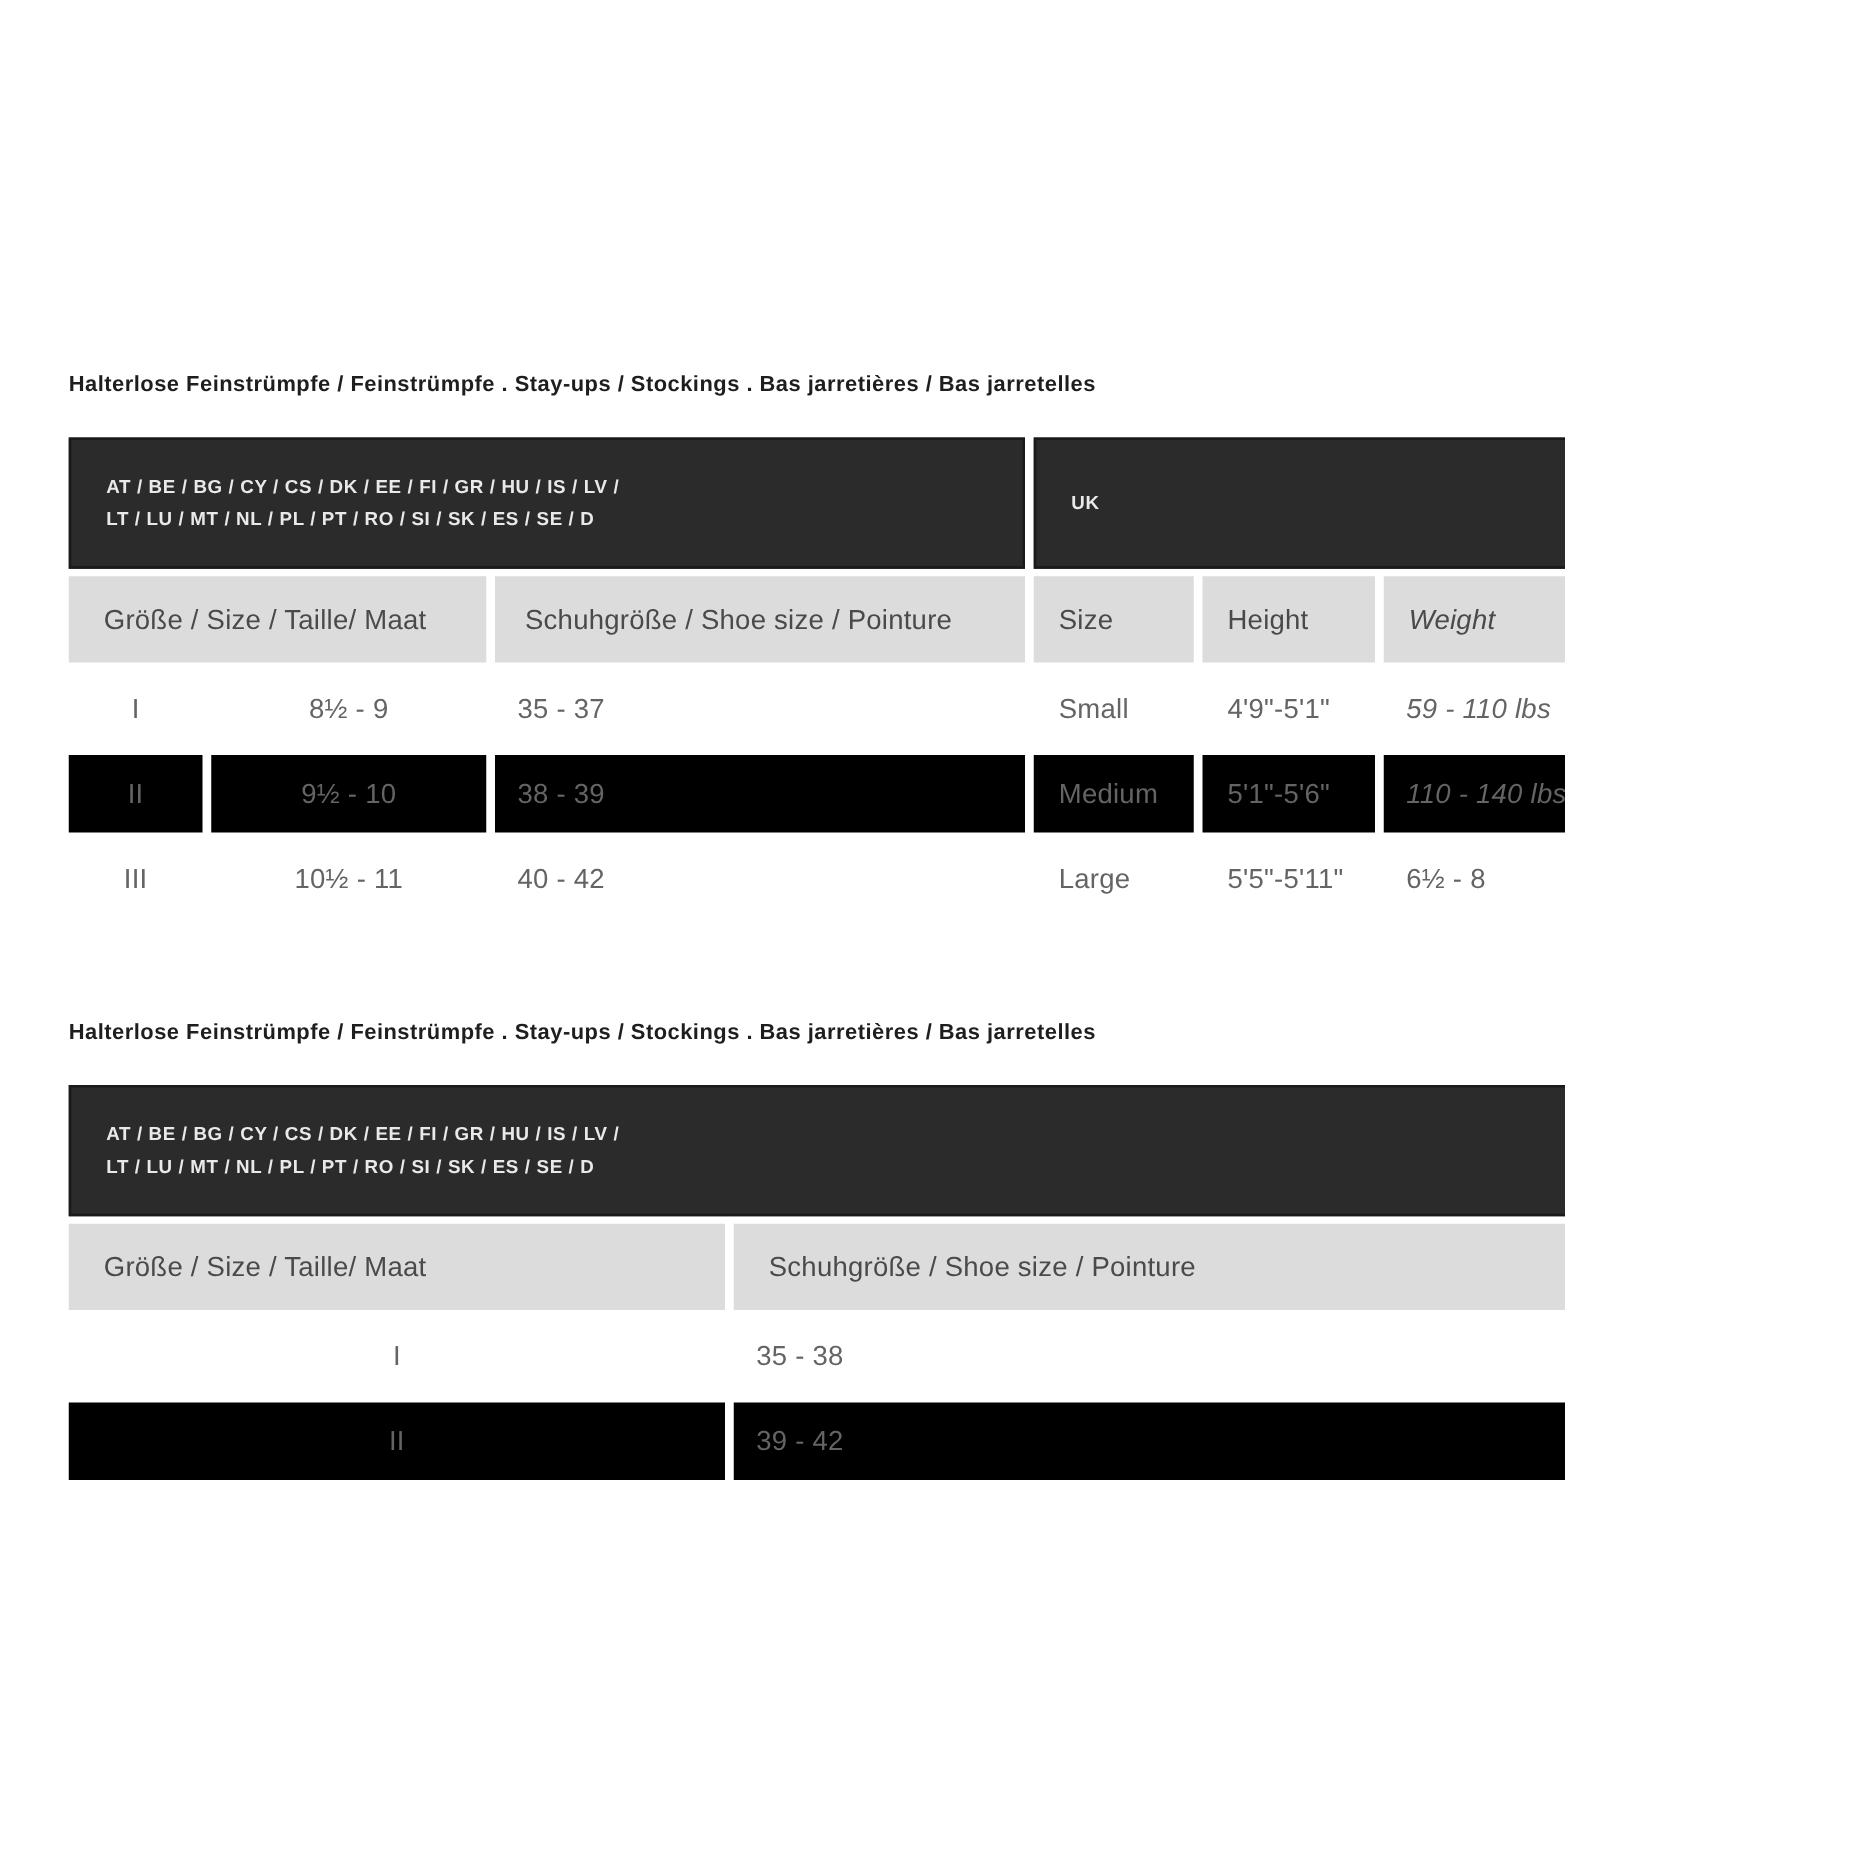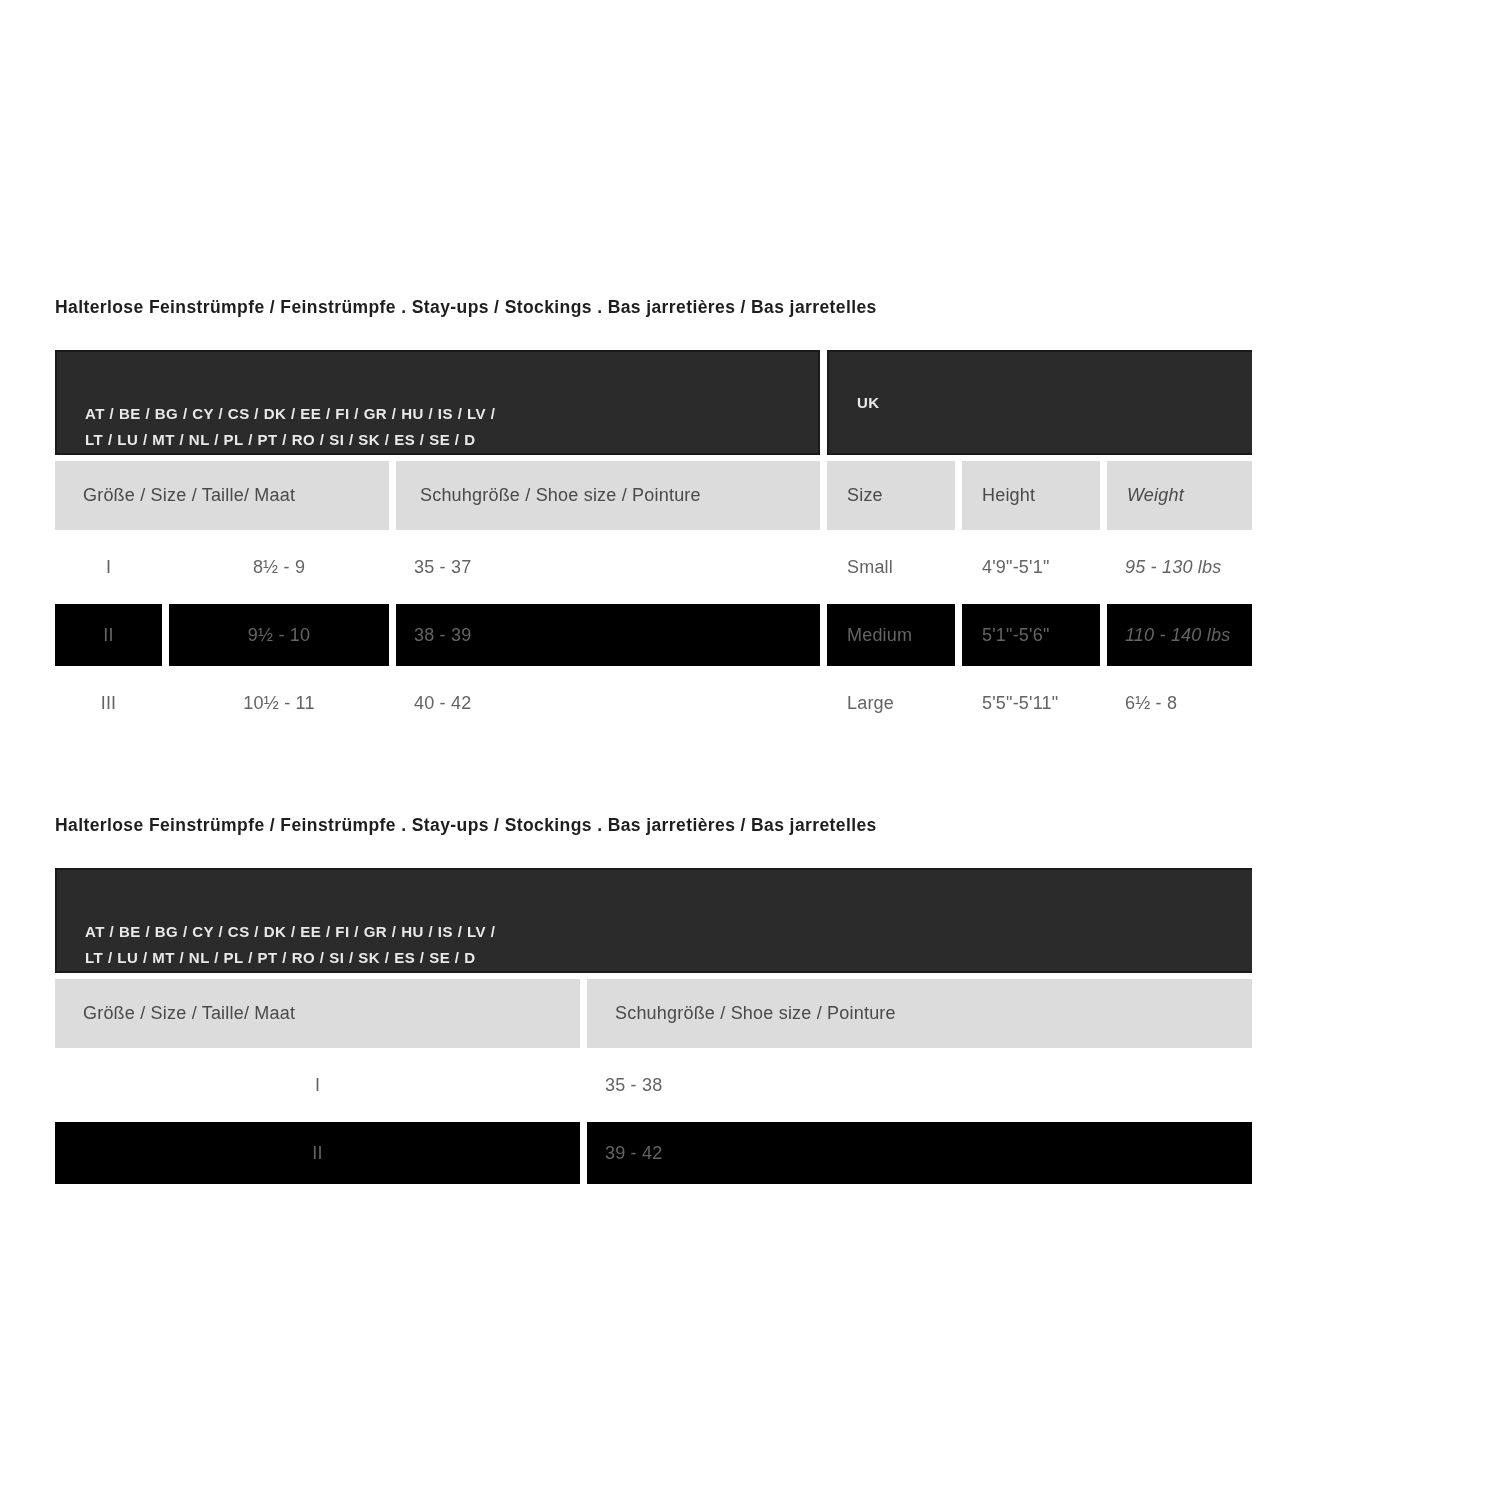--- a/index.html
+++ b/index.html
@@ -10,28 +10,28 @@
   .content { position:absolute; left:55px; top:297px; width:1390px; }
   .section2 { margin-top:81px; }
   .section-title {
     margin:0 0 32px 0; font-size:17.5px; font-weight:bold; line-height:21px;
     letter-spacing:0.4px; color:#1e1e1e;
   }
   .tbl { display:flex; flex-direction:column; gap:6px; }
   .row { display:flex; gap:7px; }
   .cell {
     display:flex; align-items:center; box-sizing:border-box;
-    font-size:18px; letter-spacing:0.2px; color:#646464;
+    font-size:22px; letter-spacing:0.2px; color:#646464;
   }
   
   .dark-row .cell {
     background:#2b2b2b; border:2px solid #1a1a1a; height:105px; color:#e9e9e9;
     font-size:15px; font-weight:bold; letter-spacing:0.5px; padding-left:28px;
   }
-  .dark-col { flex-direction:column; justify-content:flex-end; align-items:flex-start; }
+  .dark-col { flex-direction:column; justify-content:center; align-items:flex-start; }
   .dark-col div { line-height:26px; }
   
   .header-row .cell { background:#dcdcdc; height:69px; color:#4a4a4a; }
   
   .data-row .cell { height:62px; background:#ffffff; }
   .data-row.alt .cell { background:#000000; }
   .center { justify-content:center; }
   .pl14 { padding-left:14px; } .pl18 { padding-left:18px; }
   .pl20 { padding-left:20px; } .pl24 { padding-left:24px; } .pl28 { padding-left:28px; }
   
@@ -72,21 +72,21 @@
           <div class="cell w-e pl20">Height</div>
           <div class="cell w-f pl20">Weight</div>
         </div>
 
         <div class="row data-row">
           <div class="cell w-a center">I</div>
           <div class="cell w-b center">8½ - 9</div>
           <div class="cell w-c pl18">35 - 37</div>
           <div class="cell w-d pl20">Small</div>
           <div class="cell w-e pl20">4'9"-5'1"</div>
-          <div class="cell w-f pl18">95 - 130 lbs</div>
+          <div class="cell w-f pl18">59 - 110 lbs</div>
           <div class="cell w-g pl18">2½ - 4</div>
         </div>
 
         <div class="row data-row alt">
           <div class="cell w-a center">II</div>
           <div class="cell w-b center">9½ - 10</div>
           <div class="cell w-c pl18">38 - 39</div>
           <div class="cell w-d pl20">Medium</div>
           <div class="cell w-e pl20">5'1"-5'6"</div>
           <div class="cell w-f pl18">110 - 140 lbs</div>

